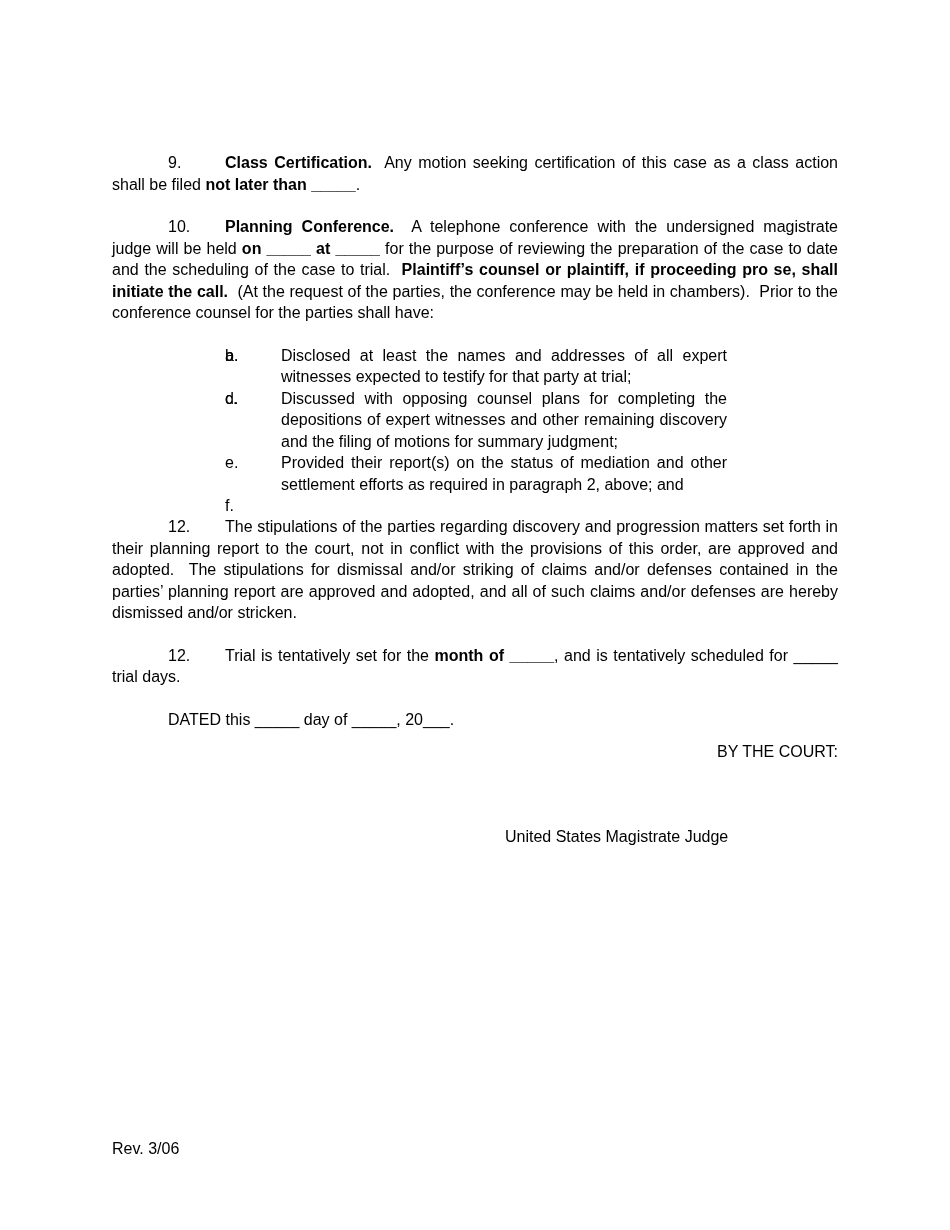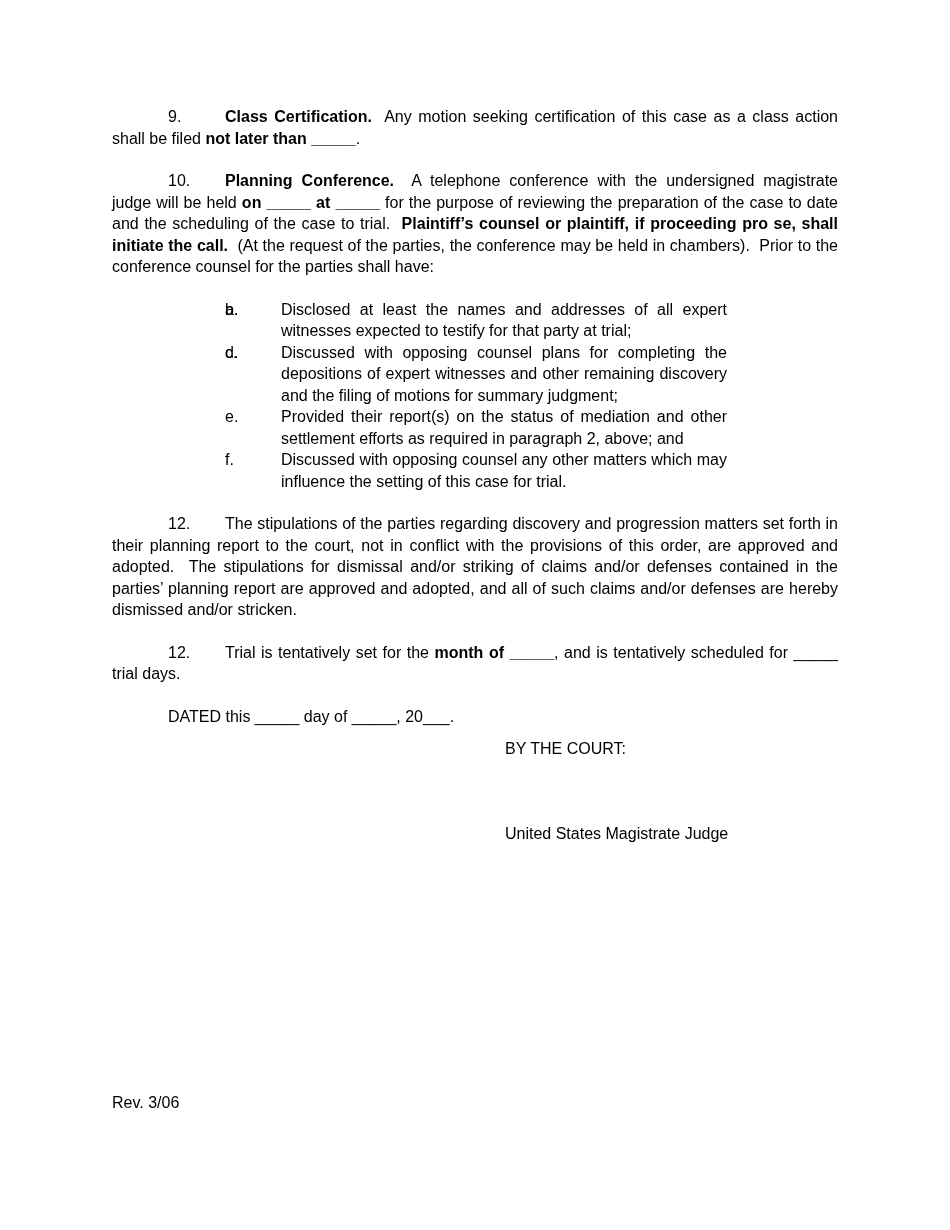--- a/index.html
+++ b/index.html
@@ -12,20 +12,21 @@
     width: 950px;
     height: 1121px;
     background: #ffffff;
     color: #000000;
     font-family: "Liberation Sans", "DejaVu Sans", sans-serif;
     font-size: 16px;
     line-height: 21.5px;
     box-sizing: border-box;
     padding: 106px 112px 0 112px;
     overflow: hidden;
+    margin-top: 46px;
   }
   .para {
     margin: 0 0 21px 0;
     text-align: justify;
     text-indent: 56px;
   }
   .pnum {
     display: inline-block;
     width: 57px;
     text-indent: 0;
@@ -47,20 +48,21 @@
   .dated {
     margin: 0;
     text-indent: 56px;
     text-align: left;
   }
   .court-block {
     margin-left: 393px;
   }
   .by-court {
     margin-top: 11px;
+    text-align: right;
   }
   .sig-title {
     margin-top: 63px;
   }
   .footer-left {
     position: absolute;
     left: 112px;
     top: 1092px;
   }
   .footer-page {
@@ -79,21 +81,21 @@
   <p class="para"><span class="pnum">9.</span><span><span class="b">Class Certification.</span><span>&nbsp; Any motion seeking certification of this case as a class action shall be filed </span><span class="b">not later than _____</span><span>.</span></span></p>
 
   <p class="para"><span class="pnum">10.</span><span><span class="b">Planning Conference.</span><span>&nbsp; A telephone conference with the undersigned magistrate judge will be held </span><span class="b">on _____ at _____</span><span> for the purpose of reviewing the preparation of the case to date and the scheduling of the case to trial.&nbsp; </span><span class="b">Plaintiff’s counsel or plaintiff, if proceeding pro se, shall initiate the call.</span><span>&nbsp; (At the request of the parties, the conference may be held in chambers).&nbsp; Prior to the conference counsel for the parties shall have:</span></span></p>
 
   <div class="sublist">
     <div class="subitem"><span class="letter">a.</span></div>
     <div class="subitem"><span class="letter">b.</span><span>Disclosed at least the names and addresses of all expert witnesses expected to testify for that party at trial;</span></div>
     <div class="subitem"><span class="letter">c.</span></div>
     <div class="subitem"><span class="letter">d.</span><span>Discussed with opposing counsel plans for completing the depositions of expert witnesses and other remaining discovery and the filing of motions for summary judgment;</span></div>
     <div class="subitem"><span class="letter">e.</span><span>Provided their report(s) on the status of mediation and other settlement efforts as required in paragraph 2, above; and</span></div>
-    <div class="subitem"><span class="letter">f.</span><span>Discussed with opposing counsel any other matters which may influence the setting of this case for trial.</span></div>
+    <div class="subitem"><span class="letter">f.</span></div>
   </div>
 
 
   <p class="para"><span class="pnum">12.</span><span><span>The stipulations of the parties regarding discovery and progression matters set forth in their planning report to the court, not in conflict with the provisions of this order, are approved and adopted.&nbsp; The stipulations for dismissal and/or striking of claims and/or defenses contained in the parties’ planning report are approved and adopted, and all of such claims and/or defenses are hereby dismissed and/or stricken.</span></span></p>
 
   <p class="para"><span class="pnum">12.</span><span><span>Trial is tentatively set for the </span><span class="b">month of _____</span><span>, and is tentatively scheduled for _____ trial days.</span></span></p>
 
   <p class="dated">DATED this _____ day of _____, 20___.</p>
 
   <div class="court-block">

